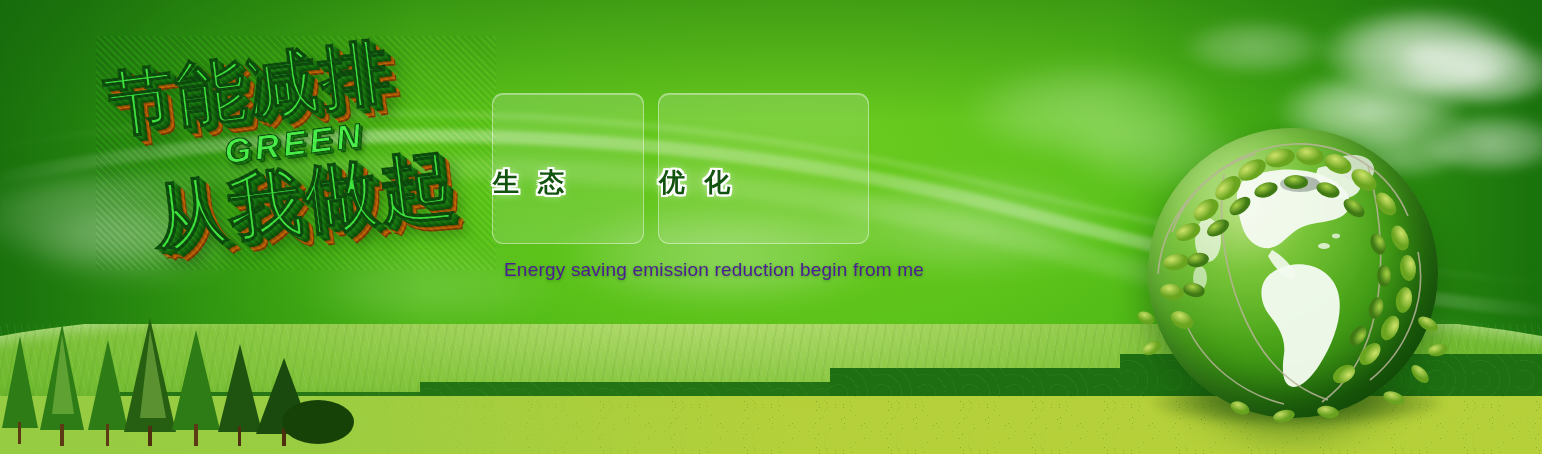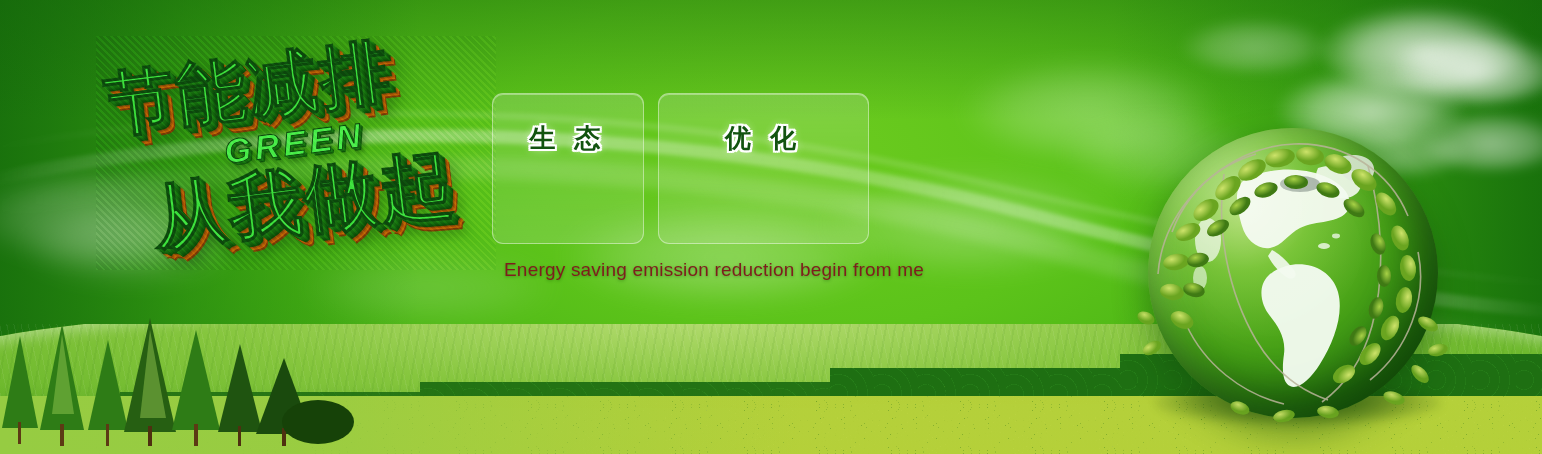--- a/index.html
+++ b/index.html
@@ -123,21 +123,21 @@
     mix-blend-mode:overlay;}
 
   
   .cards{position:absolute;left:492px;top:93px;display:flex;gap:14px;}
   .card{
     width:152px;height:151px;
     border-radius:11px;
     border:1px solid rgba(255,255,255,.42);
     background:linear-gradient(180deg, rgba(255,255,255,.17) 0%, rgba(255,255,255,.09) 55%, rgba(255,255,255,.14) 100%);
     box-shadow:inset 0 1px 0 rgba(255,255,255,.35);
-    display:flex;flex-direction:column;align-items:center;
+    display:flex;align-items:center;
     padding-top:27px;box-sizing:border-box;
   }
   .card.wide{width:262px;}
   .card.w3{width:211px;}
   .card-cn{
     font-size:26px;font-weight:bold;letter-spacing:6px;
     color:#12540f;
     text-shadow:
       0 0 3px #fff,-2px 0 0 #fff,2px 0 0 #fff,0 -2px 0 #fff,0 2px 0 #fff,
       -2px -2px 0 #fff,2px -2px 0 #fff,-2px 2px 0 #fff,2px 2px 0 #fff,
@@ -147,21 +147,21 @@
     margin-top:24px;
     font-size:34px;
     color:#0d5a12;
     text-shadow:
       0 0 3px #fff,-2px 0 0 #fff,2px 0 0 #fff,0 -2px 0 #fff,0 2px 0 #fff,
       -2px -2px 0 #fff,2px -2px 0 #fff,-2px 2px 0 #fff,2px 2px 0 #fff,
       0 0 9px rgba(255,255,255,.95);
   }
 
   .tagline{position:absolute;left:504px;top:259px;
-    font-size:19px;color:#7f1d1d;letter-spacing:.2px;
+    font-size:19px;color:#4c1d95;letter-spacing:.2px;
     text-shadow:0 1px 3px rgba(24,90,12,.45);}
 </style>
 </head>
 <body>
 
 <div class="banner">
 
   <div class="sky"></div>
   <div class="sky-dark-left"></div>
   <div class="sky-dark-right"></div>

